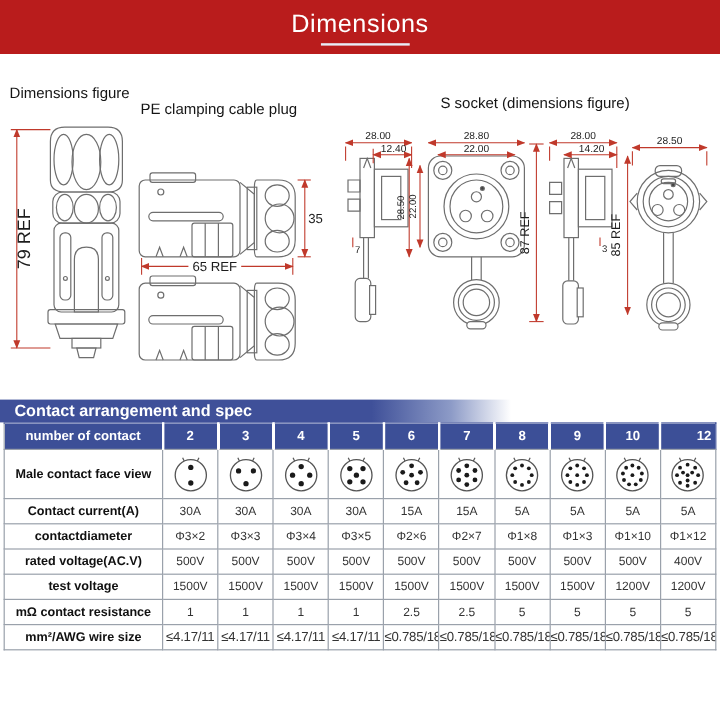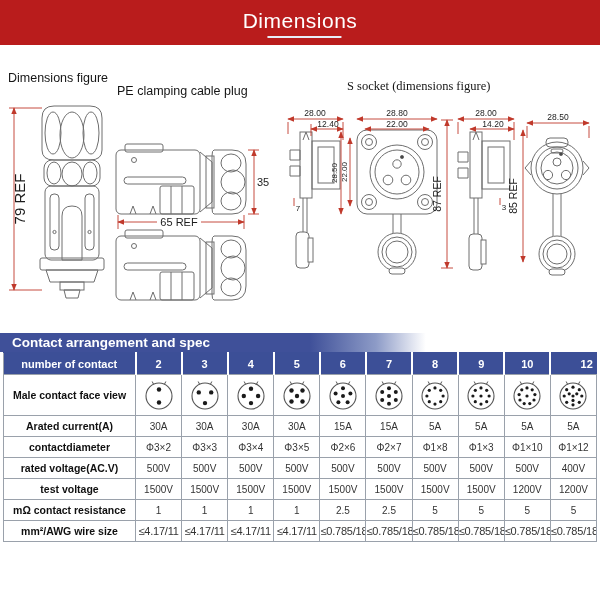--- a/index.html
+++ b/index.html
@@ -8,21 +8,21 @@
   
   .banner{position:absolute;top:0;left:0;width:600px;height:45px;background:#b91c1c;}
   .banner-title{position:absolute;left:0;right:0;top:9px;text-align:center;
         color:#fff;font-size:21px;letter-spacing:.5px;}
   .title-underline{position:absolute;left:50%;top:36px;width:74px;height:0;
         border-bottom:2px solid #e9edf7;transform:translateX(-44%);}
   
   .fig-label{position:absolute;font-size:12.5px;color:#151515;line-height:16px;}
   #lbl-left{left:8px;top:70px;}
   #lbl-mid{left:117px;top:83px;}
-  #lbl-right{left:347px;top:78px;font-family:Liberation Serif, serif;}
+  #lbl-right{left:367px;top:78px;}
   #drawings{position:absolute;top:45px;left:0;width:600px;height:290px;}
   
   .spec-bar{position:absolute;top:333px;left:0;width:553px;height:19px;box-sizing:border-box;
         background:linear-gradient(90deg,#3f5099 0%,#3f5099 56%,#8d9bc7 68%,#ffffff 77%);
         color:#fff;font-weight:bold;font-size:13.5px;line-height:19px;padding-left:12px;}
   
   table.spec{position:absolute;top:352px;left:3px;width:594px;border-collapse:collapse;
         table-layout:fixed;}
   table.spec td{border:1px solid #9aa1ab;text-align:center;vertical-align:middle;
         font-size:10px;color:#333;padding:0;height:20px;white-space:nowrap;overflow:hidden;}
@@ -398,21 +398,21 @@
               <circle cx="8.2" cy="17.0" r="1.6" fill="#1a1a1a"></circle>
               <circle cx="10.7" cy="10.7" r="1.6" fill="#1a1a1a"></circle>
               <circle cx="17.0" cy="21.4" r="1.6" fill="#1a1a1a"></circle>
               <circle cx="13.2" cy="14.8" r="1.6" fill="#1a1a1a"></circle>
               <circle cx="20.8" cy="14.8" r="1.6" fill="#1a1a1a"></circle>
               <circle cx="17" cy="17" r="1.6" fill="#1a1a1a"></circle>
             </svg>
           </td>
         </tr>
         <tr>
-          <td class="rl">Arated current(A)</td>
+          <td class="rl">Contact current(A)</td>
           <td class="v">30A</td>
           <td class="v">30A</td>
           <td class="v">30A</td>
           <td class="v">30A</td>
           <td class="v">15A</td>
           <td class="v">15A</td>
           <td class="v">5A</td>
           <td class="v">5A</td>
           <td class="v">5A</td>
           <td class="v">5A</td>

